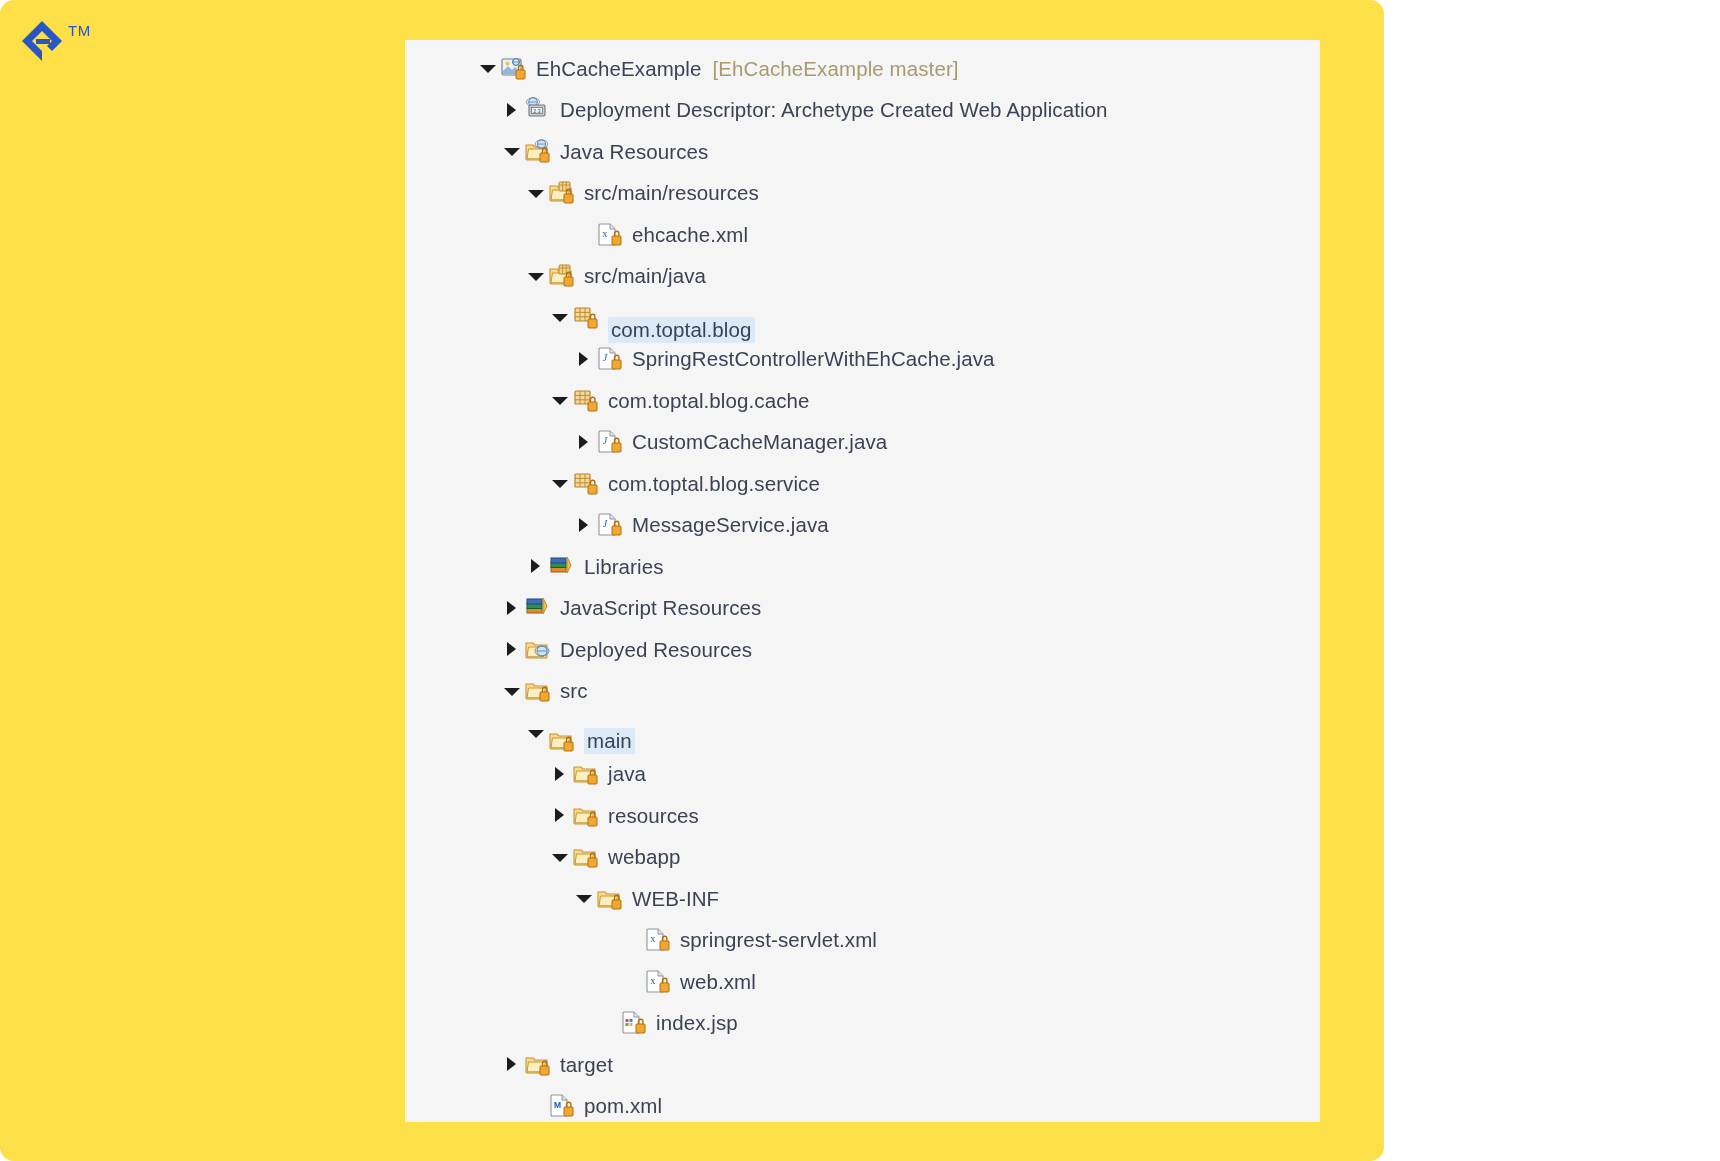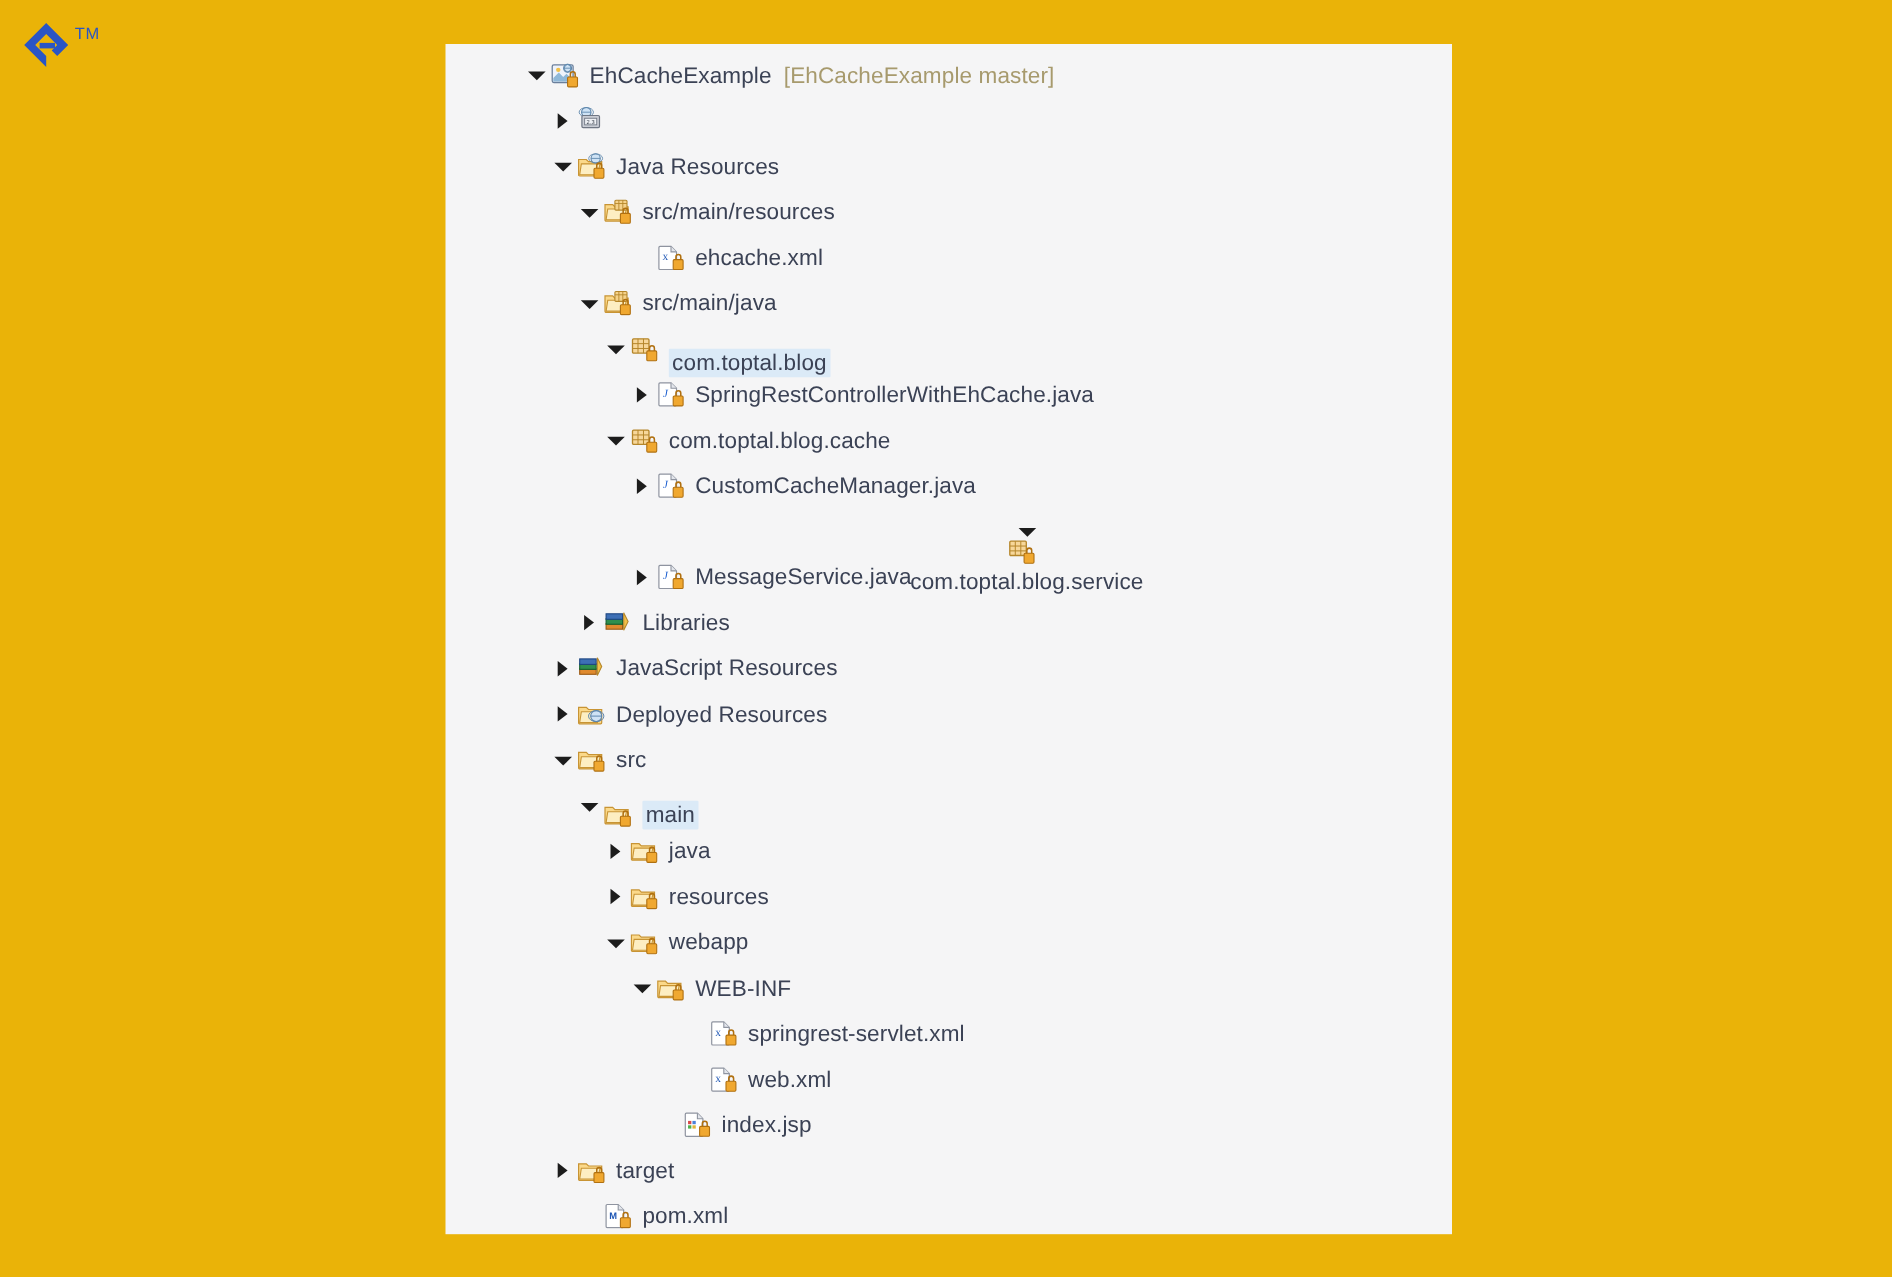--- a/index.html
+++ b/index.html
@@ -8,23 +8,24 @@
     padding: 0;
     background: #ffffff;
     width: 1720px;
     height: 1161px;
     overflow: hidden;
     font-family: "Liberation Sans", sans-serif;
   }
 
   #page {
     position: relative;
-    width: 1720px;
+    width: 1384px;
     height: 1161px;
-    background: #eab308;
+    background: #fde047;
+    border-radius: 14px;
   }
 
   
   .logo-wrap {
     position: absolute;
     left: 18px;
     top: 14px;
     width: 120px;
     height: 70px;
   }
@@ -163,20 +164,21 @@
           <span class="twisty closed"></span>
           <span class="ico">
             <svg width="26" height="24" viewBox="0 0 26 24">
               <circle cx="8" cy="5" r="4.3" fill="#cfe3f5" stroke="#5e87ad" stroke-width="1"></circle>
               <path d="M3.8 5 h8.4 M8 .8 a6.5 4.2 0 0 1 0 8.4 a6.5 4.2 0 0 1 0 -8.4" fill="none" stroke="#5e87ad" stroke-width=".8"></path>
               <rect x="4" y="8" width="16" height="11" rx="1.2" fill="#c9ccd4" stroke="#6f7683" stroke-width="1.1"></rect>
               <rect x="6.5" y="10.5" width="11" height="6" fill="#eef0f4" stroke="#6f7683" stroke-width=".8"></rect>
               <text x="12" y="15.6" font-size="5.2" text-anchor="middle" fill="#3d4450" font-family="Liberation Sans, sans-serif">2.3</text>
             </svg>
           </span>
+          <span class="label">Deployment Descriptor: Archetype Created Web Application</span>
         </div>
         <div class="row" style="padding-left: 94px;">
           <span class="twisty open"></span>
           <span class="ico">
             <svg width="26" height="24" viewBox="0 0 26 24">
               <path d="M1 6 h7 l2 2 h12 v12 a1 1 0 0 1 -1 1 H2 a1 1 0 0 1 -1 -1 Z" fill="#fbd98a" stroke="#c89434" stroke-width="1.1"></path>
               <path d="M3.5 10 h17 l-2.3 9.8 H2 Z" fill="#fdeec2" stroke="#c89434" stroke-width="1"></path>
               <circle cx="16.5" cy="5" r="4.2" fill="#cfe3f5" stroke="#5e87ad" stroke-width="1"></circle>
               <path d="M12.4 5 h8.2 M16.5 .9 a6.3 4.1 0 0 1 0 8.2 a6.3 4.1 0 0 1 0 -8.2" fill="none" stroke="#5e87ad" stroke-width=".8"></path>
               <rect x="15" y="14" width="9" height="9" rx="1" fill="#f0a830" stroke="#b07010" stroke-width="1"></rect>
@@ -269,21 +271,21 @@
             <svg width="26" height="24" viewBox="0 0 26 24">
               <path d="M3 2 h10 l5 5 v15 a1 1 0 0 1 -1 1 H3 a1 1 0 0 1 -1 -1 V3 a1 1 0 0 1 1 -1 Z" fill="#ffffff" stroke="#8f94a0" stroke-width="1.1"></path>
               <path d="M13 2 v5 h5" fill="#e3e6ec" stroke="#8f94a0" stroke-width="1"></path>
               <text x="8" y="14.5" font-size="10" font-style="italic" text-anchor="middle" fill="#1c5fd0" font-family="Liberation Serif, serif">J</text>
               <rect x="15" y="14" width="9" height="9" rx="1" fill="#f0a830" stroke="#b07010" stroke-width="1"></rect>
               <path d="M17.5 14 v-2.5 a2.2 2.2 0 0 1 4.4 0 V14" fill="none" stroke="#b07010" stroke-width="1.4"></path>
             </svg>
           </span>
           <span class="label">CustomCacheManager.java</span>
         </div>
-        <div class="row" style="padding-left: 142px; flex-direction: column;">
+        <div class="row" style="padding-left: 142px;">
           <span class="twisty open"></span>
           <span class="ico">
             <svg width="26" height="24" viewBox="0 0 26 24">
               <rect x="2" y="3" width="15" height="13" rx="1" fill="#f7d79a" stroke="#b5862a" stroke-width="1.2"></rect>
               <path d="M2 7.4 h15 M2 11.8 h15 M7 3 v13 M12 3 v13" stroke="#b5862a" stroke-width=".9"></path>
               <rect x="15" y="14" width="9" height="9" rx="1" fill="#f0a830" stroke="#b07010" stroke-width="1"></rect>
               <path d="M17.5 14 v-2.5 a2.2 2.2 0 0 1 4.4 0 V14" fill="none" stroke="#b07010" stroke-width="1.4"></path>
             </svg>
           </span>
           <span class="label">com.toptal.blog.service</span>

